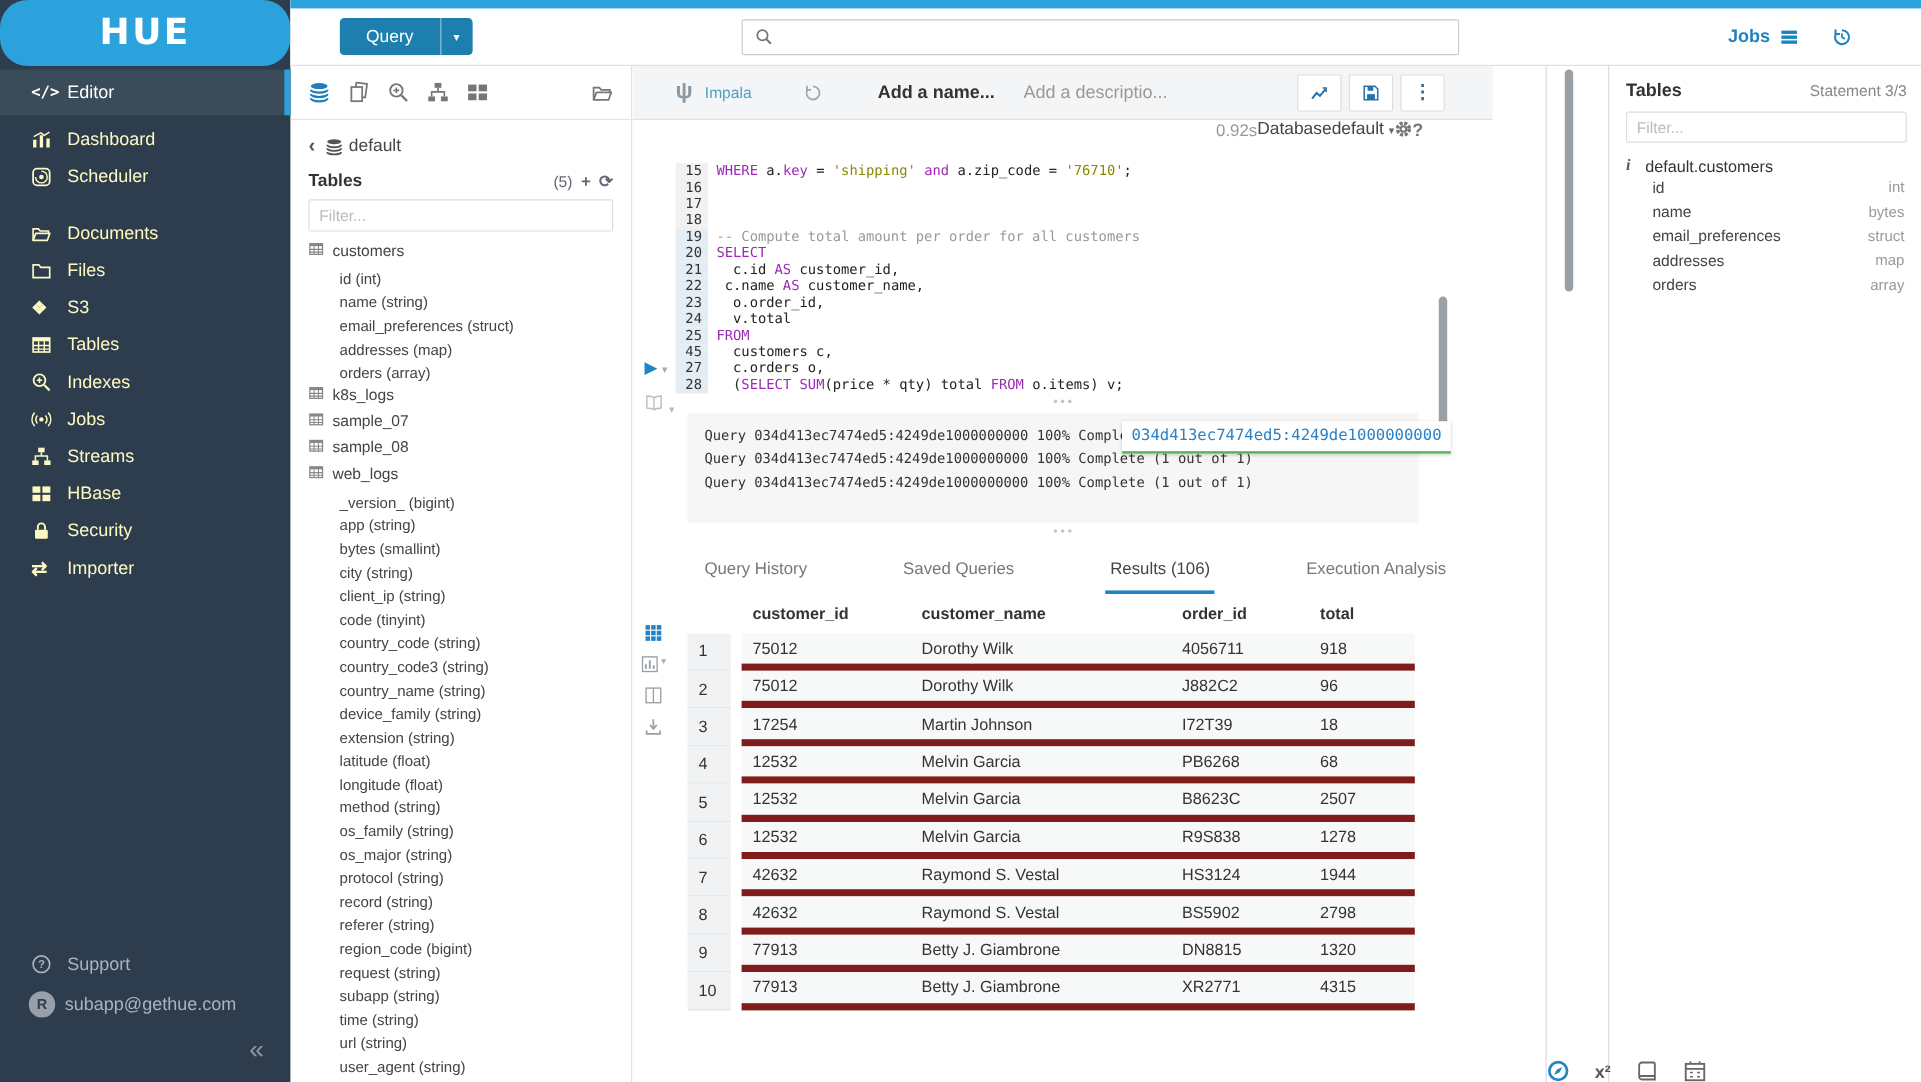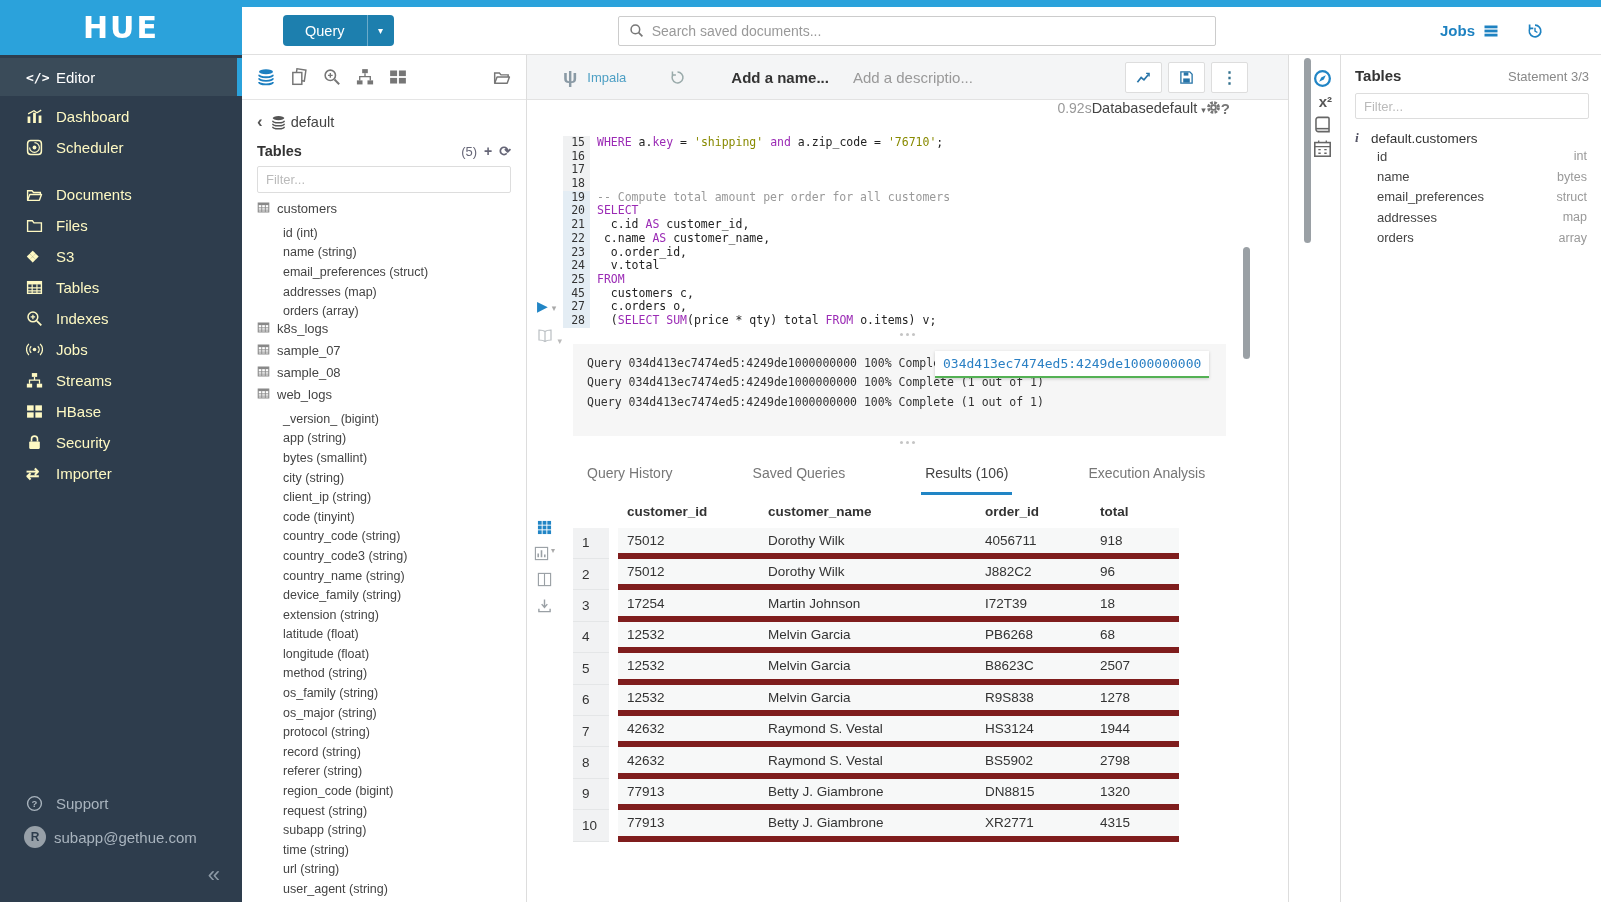--- a/index.html
+++ b/index.html
@@ -1,21 +1,21 @@
 <!DOCTYPE html>
 <html><head>
 <meta charset="utf-8">
 <style>
   * { margin:0; padding:0; box-sizing:border-box; }
   html,body { width:1601px; height:902px; overflow:hidden; font-family:"Liberation Sans",sans-serif; background:#fff; }
   .app { display:flex; width:1601px; height:902px; }
 
   
   .sidebar { width:242px; background:#2E3D4D; display:flex; flex-direction:column; flex-shrink:0; }
-  .logo { height:55px; background:#2BA2DB; display:flex; align-items:center; justify-content:center; }
+  .logo { height:55px; background:#2BA2DB; display:flex; align-items:center; justify-content:center;border-radius:23px; }
   .logo-text { color:#fff; font-size:30px; font-weight:bold; letter-spacing:2px; font-family:"DejaVu Sans",sans-serif; }
   .side-nav { padding-top:3px; }
   .side-item { height:31px; display:flex; align-items:center; padding-left:26px; color:#fef9c3; font-size:15px; cursor:pointer; }
   .side-item.gap-before { margin-top:16px; }
   .side-item.active { height:38px; background:#3A4B59; color:#fff; border-right:5px solid #2BA2DB; margin-bottom:5px; }
   .side-ico { width:30px; display:inline-flex; align-items:center; }
   .side-ico svg { width:17px; height:17px; }
   .tico { font-style:normal; font-weight:bold; font-size:14px; }
   .side-footer { margin-top:auto; padding-bottom:10px; }
   .side-foot-item { height:34px; display:flex; align-items:center; padding-left:26px; color:#A9B4BE; font-size:15px; cursor:pointer; }
@@ -116,21 +116,21 @@
   .res-table { width:606px; }
   .res-head { display:flex; height:33px; align-items:center; font-size:13.5px; font-weight:bold; color:#333; }
   .res-row { display:flex; height:31.4px; align-items:stretch; font-size:13.5px; color:#333; cursor:pointer; }
   .c-num { width:36px; display:flex; align-items:center; padding-left:9px; background:#F1F2F3; border-bottom:1px solid #E4E6E7; }
   .c-gap { width:9px; }
   .c-data { display:flex; flex:1; background:#F7F8F8; border-bottom:6px solid #7f1d1d; align-items:center; }
   .res-head .c-num, .res-head .c-gap, .res-head .c-data { background:transparent; border-bottom:none; }
   .c1 { width:150px; padding-left:9px; } .c2 { width:217px; } .c3 { width:115px; } .c4 { width:75px; }
 
   
-  .right-rail { width:52px; border-left:1px solid #DDD; position:relative; display:flex; flex-direction:column; align-items:flex-end; padding:14px 8px 0 0; gap:5px; flex-shrink:0; }
+  .right-rail { width:52px; border-left:1px solid #DDD; position:relative; display:flex; flex-direction:row; align-items:flex-end; padding:14px 8px 0 0; gap:21px; flex-shrink:0;margin-left:44px; }
   .right-rail .rrico { color:#666; display:inline-flex; cursor:pointer; }
   .right-rail .rrico svg { width:19px; height:19px; }
   .rrico.blue { color:#2185C5; }
   .rrico .tico { font-size:15px; color:#555; }
   .page-scrollbar { position:absolute; left:15px; top:3px; width:7px; height:185px; background:#9AA0A5; border-radius:4px; cursor:pointer; }
 
   .right-panel { width:261px; border-left:1px solid #DDD; padding:12px 12px 0 14px; flex-shrink:0; }
   .rp-head { display:flex; align-items:baseline; }
   .rp-title { font-size:15px; font-weight:bold; color:#333; }
   .rp-stmt { margin-left:auto; font-size:13px; color:#888; }
@@ -291,21 +291,20 @@
     <div class="topbar">
       <div class="query-btn">
         <span class="qb-main">Query</span>
         <span class="qb-caret">▾</span>
       </div>
       <div class="search-wrap">
         <svg viewBox="0 0 16 16">
             <circle cx="6.8" cy="6.8" r="4.6" fill="none" stroke="currentColor" stroke-width="1.6"></circle>
             <path d="M10.3 10.3l4 4" stroke="currentColor" stroke-width="1.8"></path>
           </svg>
-        <input class="search-input" placeholder="Search saved documents..." style="">
       </div>
       <div class="top-right">
         <span class="jobs-link">Jobs</span>
         <span class="jobs-ico">
             <svg viewBox="0 0 16 16" fill="currentColor">
               <rect x="1.5" y="2.5" width="13" height="2.8"></rect>
               <rect x="1.5" y="6.6" width="13" height="2.8"></rect>
               <rect x="1.5" y="10.7" width="13" height="2.8"></rect>
             </svg>
           </span>

